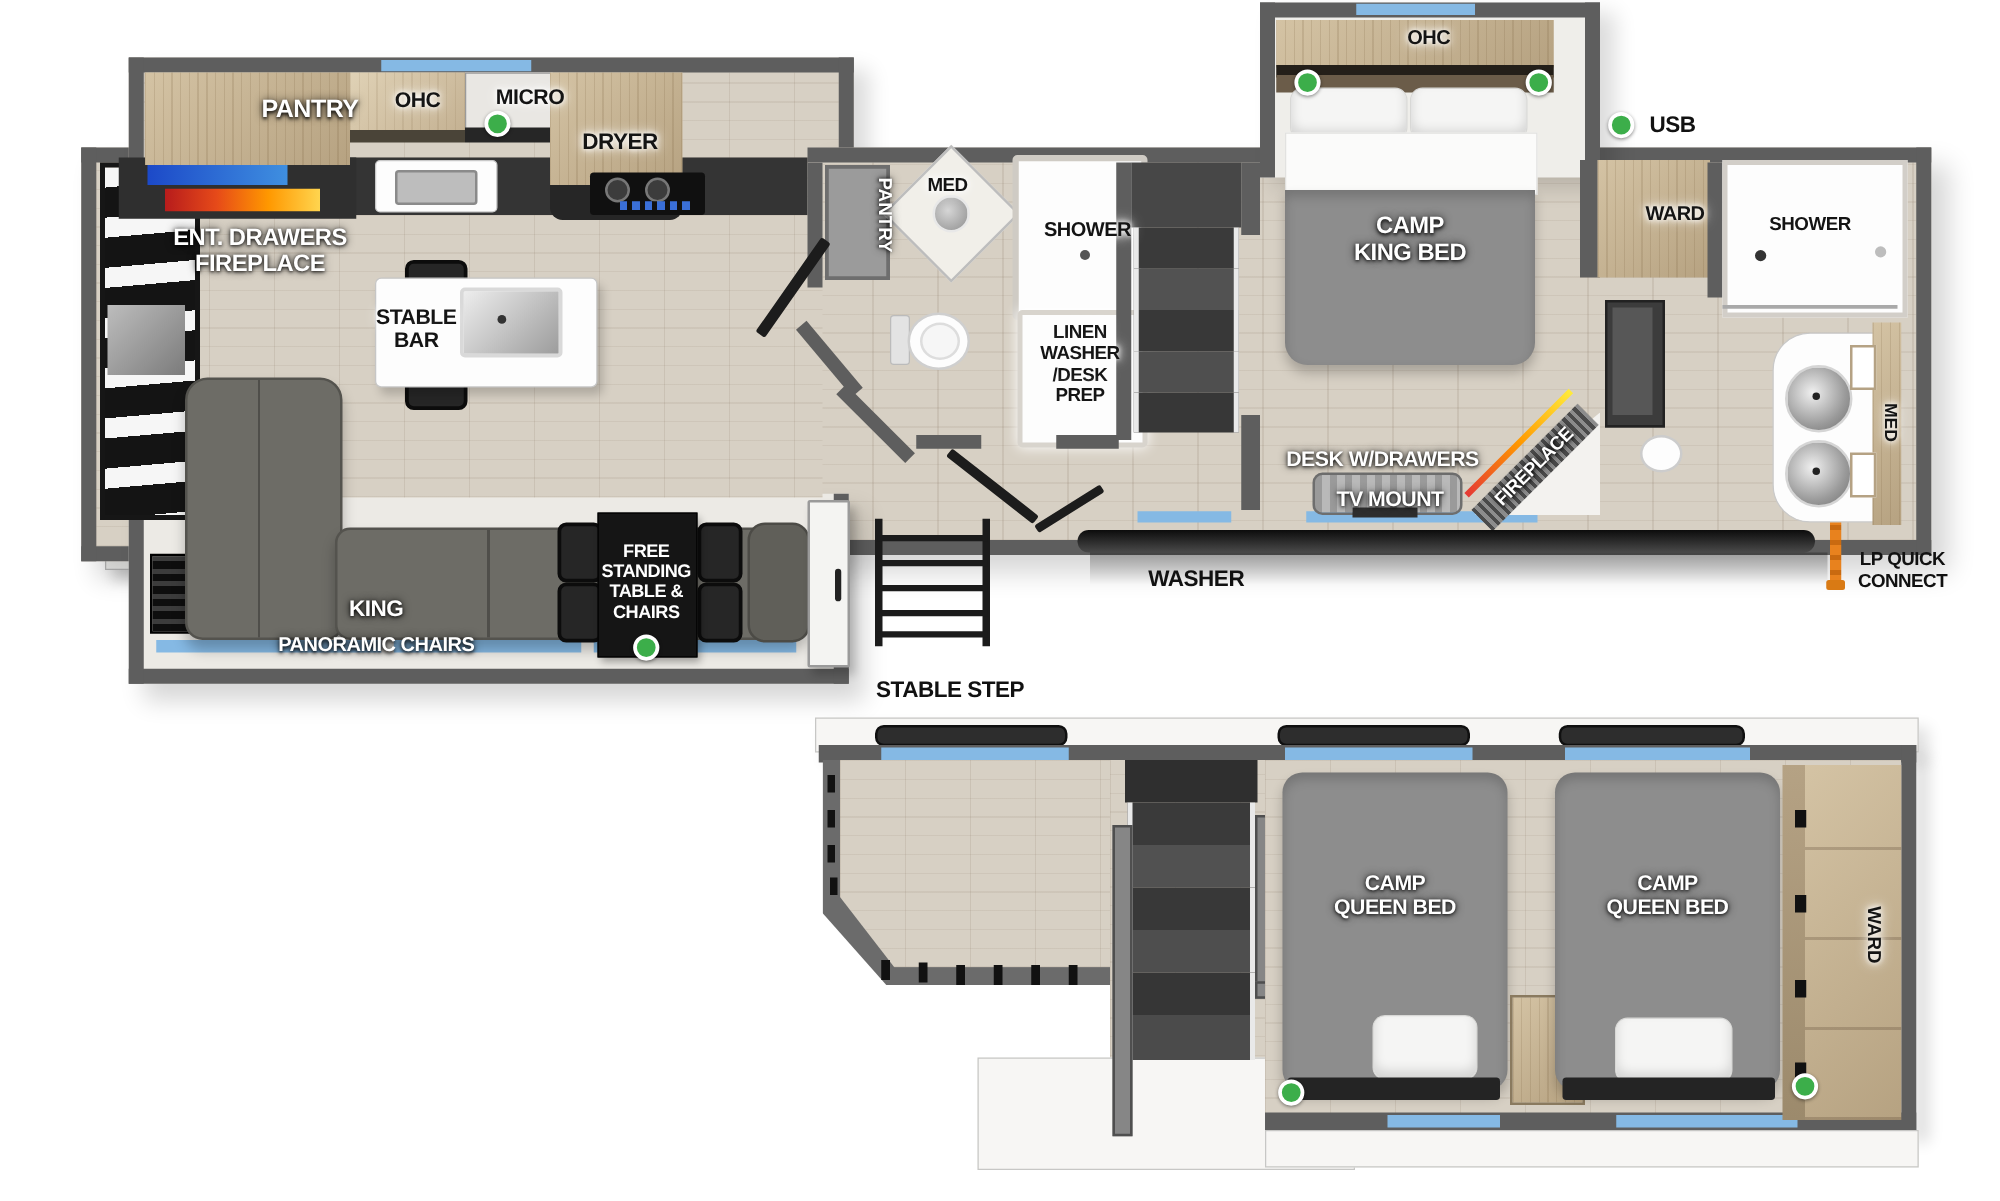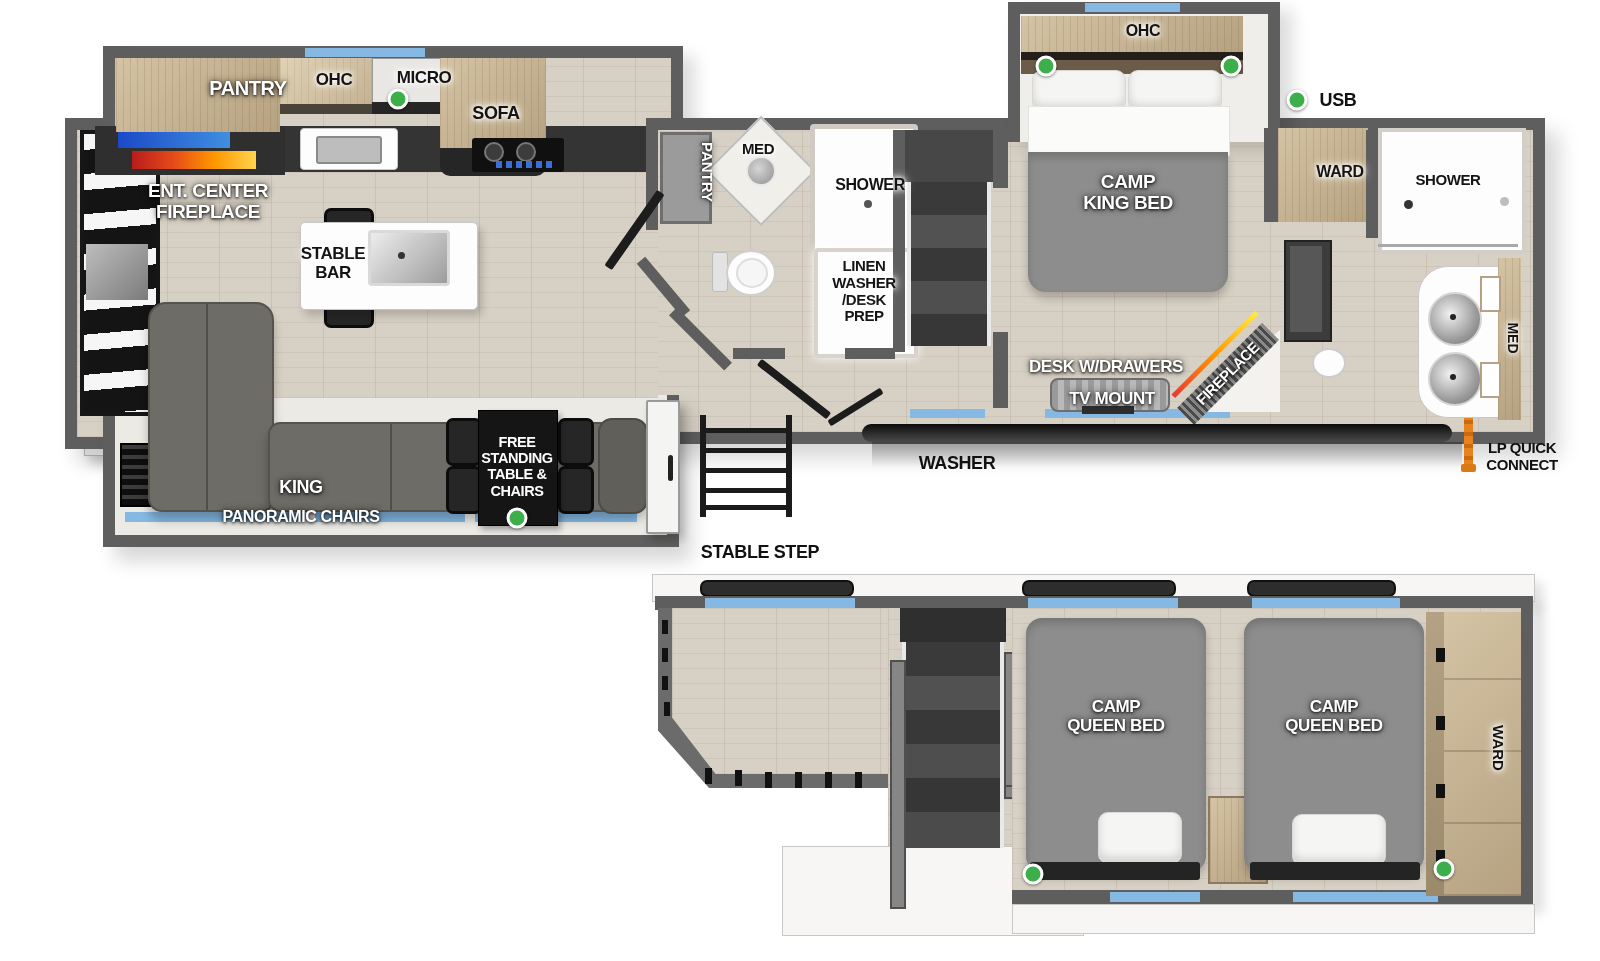--- a/index.html
+++ b/index.html
@@ -166,22 +166,22 @@
     <div class="abs" style="left:702px;top:505px;width:88px;height:5px;background:#1b1b1b;"></div>
 
     <div class="abs" style="left:862px;top:424px;width:590px;height:18px;background:linear-gradient(180deg,#0c0c0c,#4a4a4a);border-radius:9px;"></div>
     <div class="abs" style="left:872px;top:442px;width:590px;height:26px;background:linear-gradient(180deg,rgba(0,0,0,.28),rgba(0,0,0,0));"></div>
     <div class="abs" style="left:1464px;top:418px;width:9px;height:50px;background:repeating-linear-gradient(0deg,#e8821e 0 8px,#c96a10 8px 12px);"></div>
     <div class="abs" style="left:1461px;top:464px;width:15px;height:8px;background:#d97a14;border-radius:2px;"></div>
 
     <div class="lbl light" style="left:248px;top:88px;font-size:20px;">PANTRY</div>
     <div class="lbl dark" style="left:334px;top:80px;">OHC</div>
     <div class="lbl dark" style="left:404px;top:78px;margin-left:20px;">MICRO</div>
-    <div class="lbl dark" style="left:496px;top:113px;font-size:18px;">SOFA</div>
-    <div class="lbl light" style="left:208px;top:201px;font-size:19px;">ENT. CENTER
+    <div class="lbl dark" style="left:496px;top:113px;font-size:18px;">DRYER</div>
+    <div class="lbl light" style="left:208px;top:201px;font-size:19px;">ENT. DRAWERS
 FIREPLACE</div>
     <div class="lbl dark" style="left:333px;top:263px;">STABLE
 BAR</div>
     <div class="lbl light vert" style="left:707px;top:172px;font-size:15px;">PANTRY</div>
     <div class="lbl dark" style="left:758px;top:149px;font-size:15px;">MED</div>
     <div class="lbl dark" style="left:870px;top:185px;font-size:16px;">SHOWER</div>
     <div class="lbl dark" style="left:864px;top:292px;font-size:15px;">LINEN
 WASHER
 /DESK
 PREP</div>

